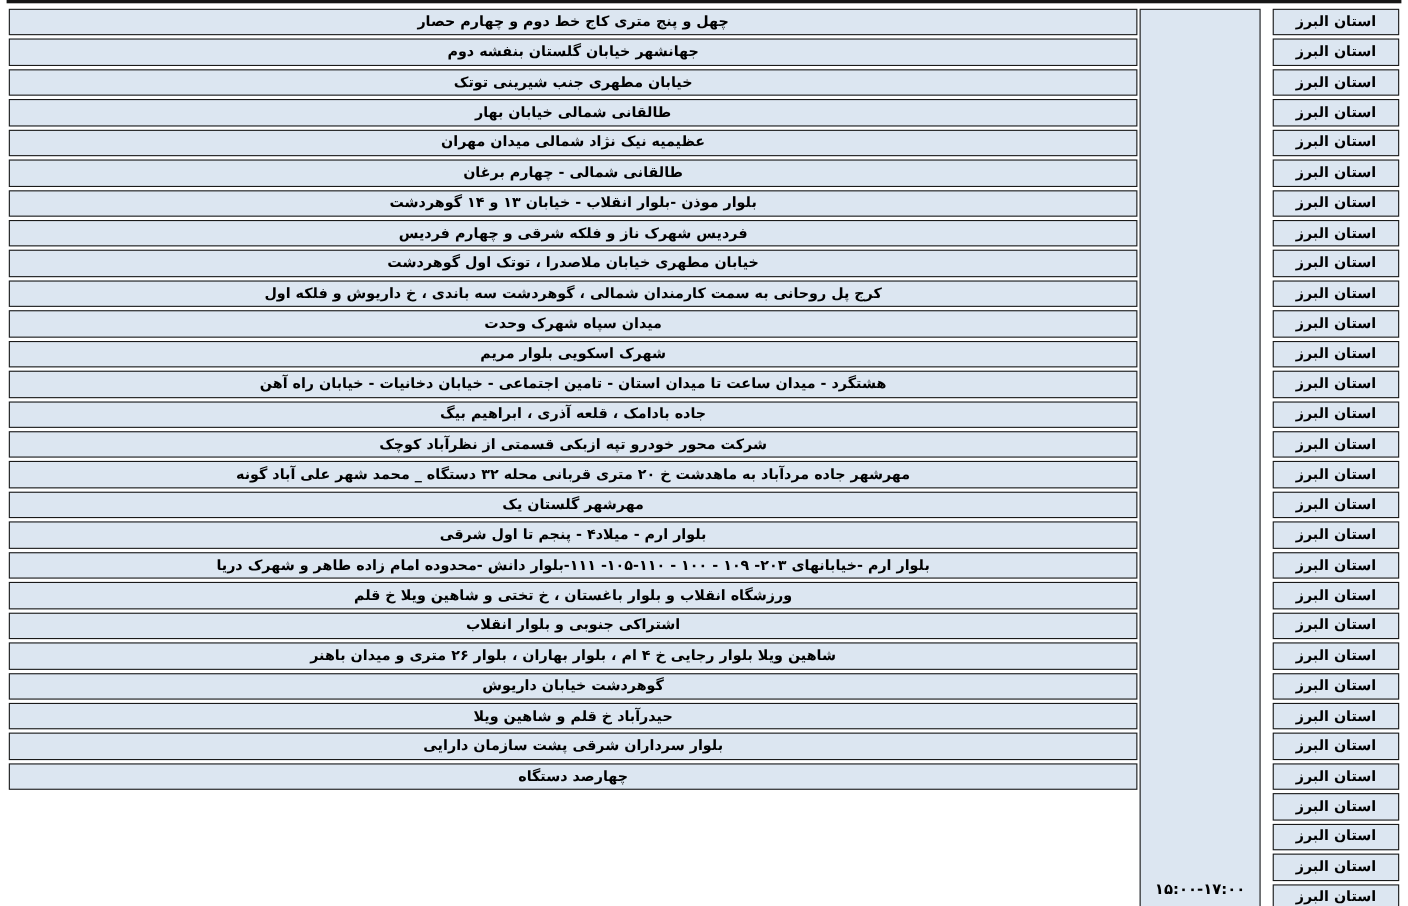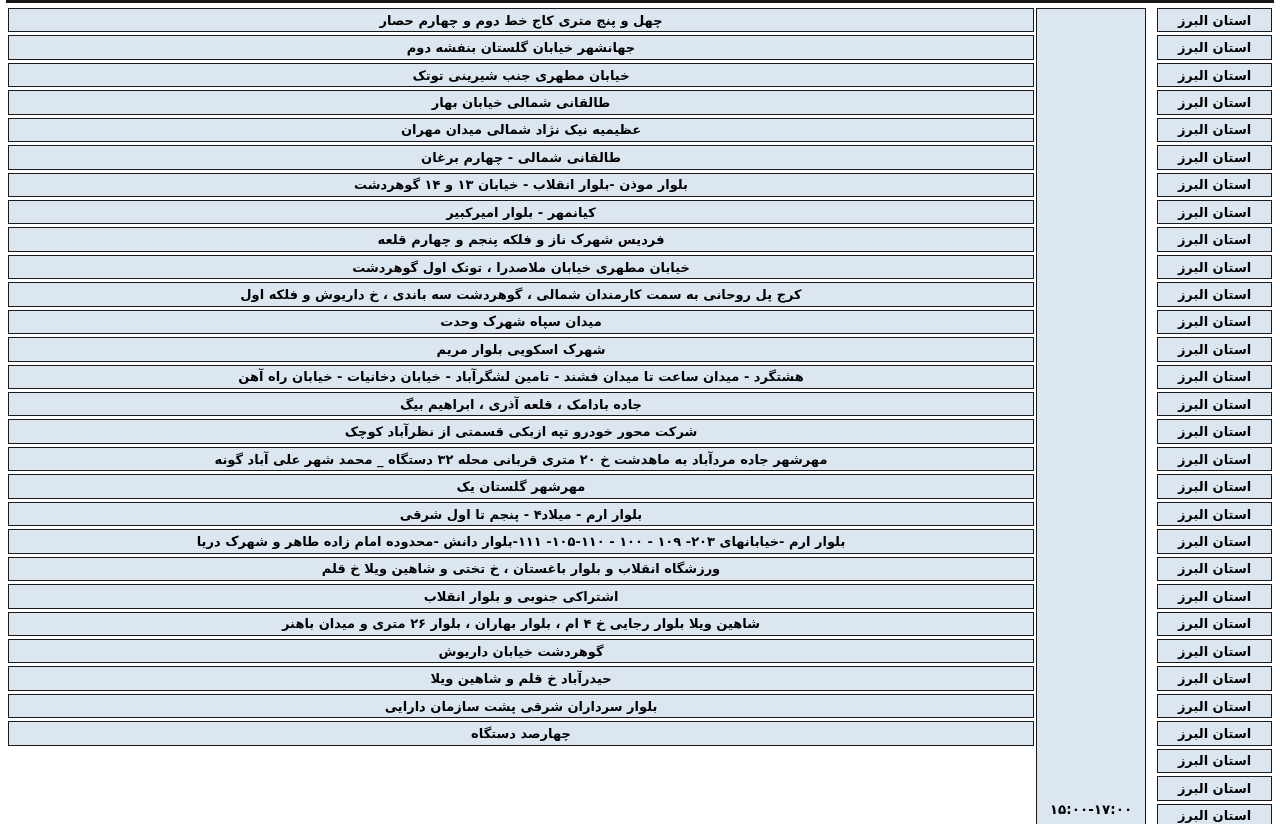--- a/index.html
+++ b/index.html
@@ -75,27 +75,26 @@
   <div class="top-cut-border"></div>
 
   <div class="col col-locations">
       <div class="cell">چهل و پنج متری کاج خط دوم و چهارم حصار</div>
       <div class="cell">جهانشهر خیابان گلستان بنفشه دوم</div>
       <div class="cell">خیابان مطهری  جنب شیرینی توتک</div>
       <div class="cell">طالقانی شمالی خیابان بهار</div>
       <div class="cell">عظیمیه  نیک نژاد شمالی میدان مهران</div>
       <div class="cell">طالقانی شمالی - چهارم برغان</div>
       <div class="cell">بلوار موذن -بلوار انقلاب - خیابان ۱۳ و ۱۴ گوهردشت</div>
-      <div class="cell">کیانمهر - بلوار امیرکبیر</div>
-      <div class="cell">فردیس شهرک ناز و فلکه پنجم و چهارم قلعه</div>
+      <div class="cell">فردیس شهرک ناز و فلکه شرقی و چهارم فردیس</div>
       <div class="cell">خیابان مطهری خیابان ملاصدرا ، توتک اول گوهردشت</div>
       <div class="cell">کرج پل روحانی به سمت  کارمندان شمالی ،  گوهردشت سه باندی  ، خ داریوش و فلکه اول</div>
       <div class="cell">میدان سپاه شهرک وحدت</div>
       <div class="cell">شهرک اسکویی بلوار مریم</div>
-      <div class="cell">هشتگرد - میدان ساعت تا میدان فشند -  تامین لشگرآباد -  خیابان دخانیات -  خیابان راه آهن</div>
+      <div class="cell">هشتگرد - میدان ساعت تا میدان استان -  تامین اجتماعی -  خیابان دخانیات -  خیابان راه آهن</div>
       <div class="cell">جاده بادامک  ، قلعه آذری ، ابراهیم بیگ</div>
       <div class="cell">شرکت محور خودرو تپه ازبکی قسمتی از نظرآباد کوچک</div>
       <div class="cell">مهرشهر جاده مردآباد به ماهدشت خ ۲۰ متری قربانی محله ۳۲ دستگاه _ محمد شهر علی آباد گونه</div>
       <div class="cell">مهرشهر گلستان یک</div>
       <div class="cell">بلوار ارم - میلاد۴  -  پنجم تا اول شرقی</div>
       <div class="cell">بلوار ارم -خیابانهای ۲۰۳- ۱۰۹ - ۱۰۰ - ۱۱۰-۱۰۵- ۱۱۱-بلوار دانش -محدوده امام زاده طاهر و شهرک دریا</div>
       <div class="cell">ورزشگاه انقلاب و بلوار باغستان  ، خ تختی و شاهین ویلا خ قلم</div>
       <div class="cell">اشتراکی جنوبی  و بلوار انقلاب</div>
       <div class="cell">شاهین ویلا  بلوار رجایی خ ۴ ام ، بلوار بهاران  ،  بلوار ۲۶ متری و میدان باهنر</div>
       <div class="cell">گوهردشت خیابان داریوش</div>

